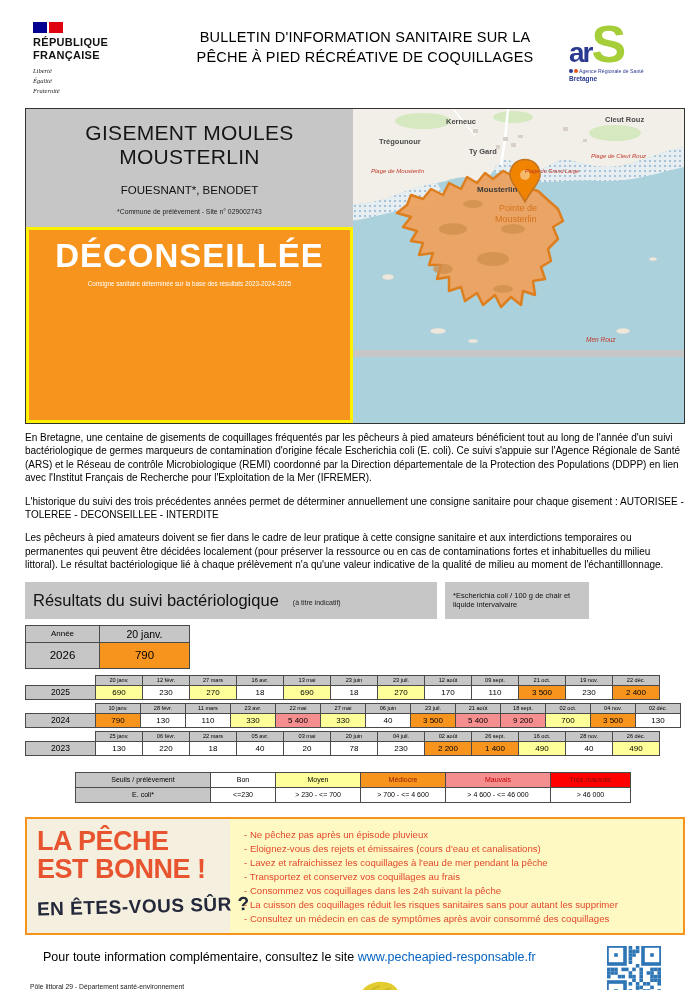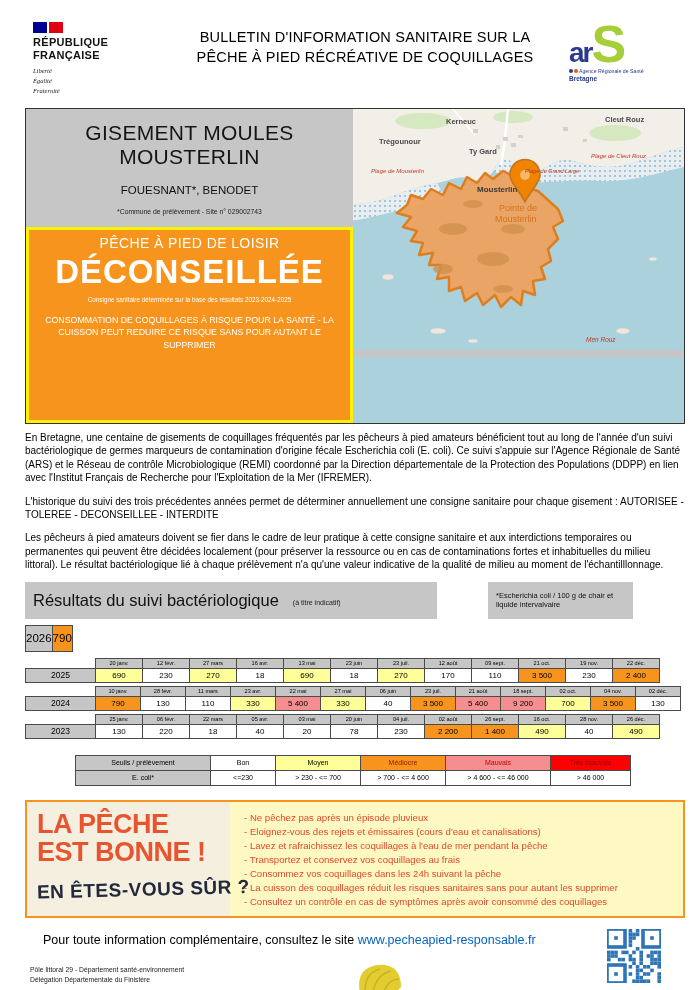--- a/index.html
+++ b/index.html
@@ -41,21 +41,21 @@
   .adv-warning { font-size:8.8px; line-height:1.4; margin-top:11px; padding:0 4px; }
 
   .map-wrap { flex:1; position:relative; background:#ABD2DC; }
   .map-wrap svg { display:block; }
 
   
   .paragraphs { width:660px; margin-top:7px; font-size:10px; line-height:1.34; color:#000; }
   .paragraphs p { margin-bottom:10px; }
 
   
-  .section-bar { width:608px; display:flex; margin-top:2px;gap:43px; }
+  .section-bar { width:564px; display:flex; margin-top:2px; }
   .sb-left { width:412px; background:#C6C6C6; height:37px; display:flex; align-items:center; }
   .sb-title { font-size:16.5px; color:#111; padding-left:8px; }
   .sb-note { font-size:7px; color:#222; margin-left:14px; margin-top:5px; }
   .sb-right { flex:1; margin-left:8px; background:#C6C6C6; height:37px; font-size:7.5px; color:#111; display:flex; align-items:center; padding-left:8px; }
 
   table { border-collapse:collapse; }
   td { border:1px solid #4a4a4a; text-align:center; font-size:8px; color:#000; }
   .g { background:#C6C6C6; }
   .lvl-bon { background:#FFFFFF; }
   .lvl-moyen { background:#FFFF99; }
@@ -148,24 +148,22 @@
     <div class="site-panel">
       <div class="site-head">
         <div class="site-title">
           <div>GISEMENT MOULES</div>
           <div>MOUSTERLIN</div>
         </div>
         <div class="site-communes">FOUESNANT*, BENODET</div>
         <div class="site-note">*Commune de prélèvement   - Site n° 029002743</div>
       </div>
       <div class="advisory">
-        <div class="adv-kicker">PÊCHE À PIED DE LOISIR</div>
         <div class="adv-status">DÉCONSEILLÉE</div>
         <div class="adv-basis">Consigne sanitaire déterminée sur la base des résultats 2023-2024-2025</div>
-        <div class="adv-warning">CONSOMMATION DE COQUILLAGES À RISQUE POUR LA SANTÉ - LA CUISSON PEUT REDUIRE CE RISQUE SANS POUR AUTANT LE SUPPRIMER</div>
       </div>
     </div>
 
     <div class="map-wrap">
       <svg width="331" height="248" viewBox="0 0 331 248">
         <defs>
           <pattern id="bdots" width="5" height="5" patternUnits="userSpaceOnUse">
             <rect width="5" height="5" fill="#E7EEF2"></rect>
             <circle cx="2" cy="2" r="0.9" fill="#89AFCB"></circle>
           </pattern>
@@ -250,20 +248,24 @@
   <div class="section-bar">
     <div class="sb-left">
       <span class="sb-title">Résultats du suivi bactériologique</span>
       <span class="sb-note">(à titre indicatif)</span>
     </div>
     <div class="sb-right">*Escherichia coli / 100 g de chair et liquide intervalvaire</div>
   </div>
 
   <table class="cur-table">
     <tbody>
+        <tr>
+      <td class="g hdr">Année</td>
+      <td class="g hdr2">20 janv.</td>
+    </tr>
     <tr>
       <td class="g big">2026</td>
       <td class="big lvl-mediocre" id="cur-val">790</td>
     </tr>
   </tbody>
     </table>
 
   <div id="year-tables">
       <table class="ytable">
         <tbody>
@@ -401,21 +403,21 @@
       <div class="advice-question">EN ÊTES-VOUS SÛR ?</div>
     </div>
     <div class="advice-right">
       <ul id="tips-list">
           <li>Ne pêchez pas après un épisode pluvieux</li>
           <li>Eloignez-vous des rejets et émissaires (cours d'eau et canalisations)</li>
           <li>Lavez et rafraichissez les coquillages à l'eau de mer pendant la pêche</li>
           <li>Transportez et conservez vos coquillages au frais</li>
           <li>Consommez vos coquillages dans les 24h suivant la pêche</li>
           <li>La cuisson des coquillages réduit les risques sanitaires sans pour autant les supprimer</li>
-          <li>Consultez un contrôle en cas de symptômes après avoir consommé des coquillages</li>
+          <li>Consultez un médecin en cas de symptômes après avoir consommé des coquillages</li>
         </ul>
     </div>
   </div>
 
   <div class="footer">
     <div class="footer-info">
       <span>Pour toute information complémentaire, consultez le site </span><a href="#">www.pecheapied-responsable.fr</a>
     </div>
 
     <svg class="qr" id="qr-svg" width="54" height="54" viewBox="0 0 54 54">

